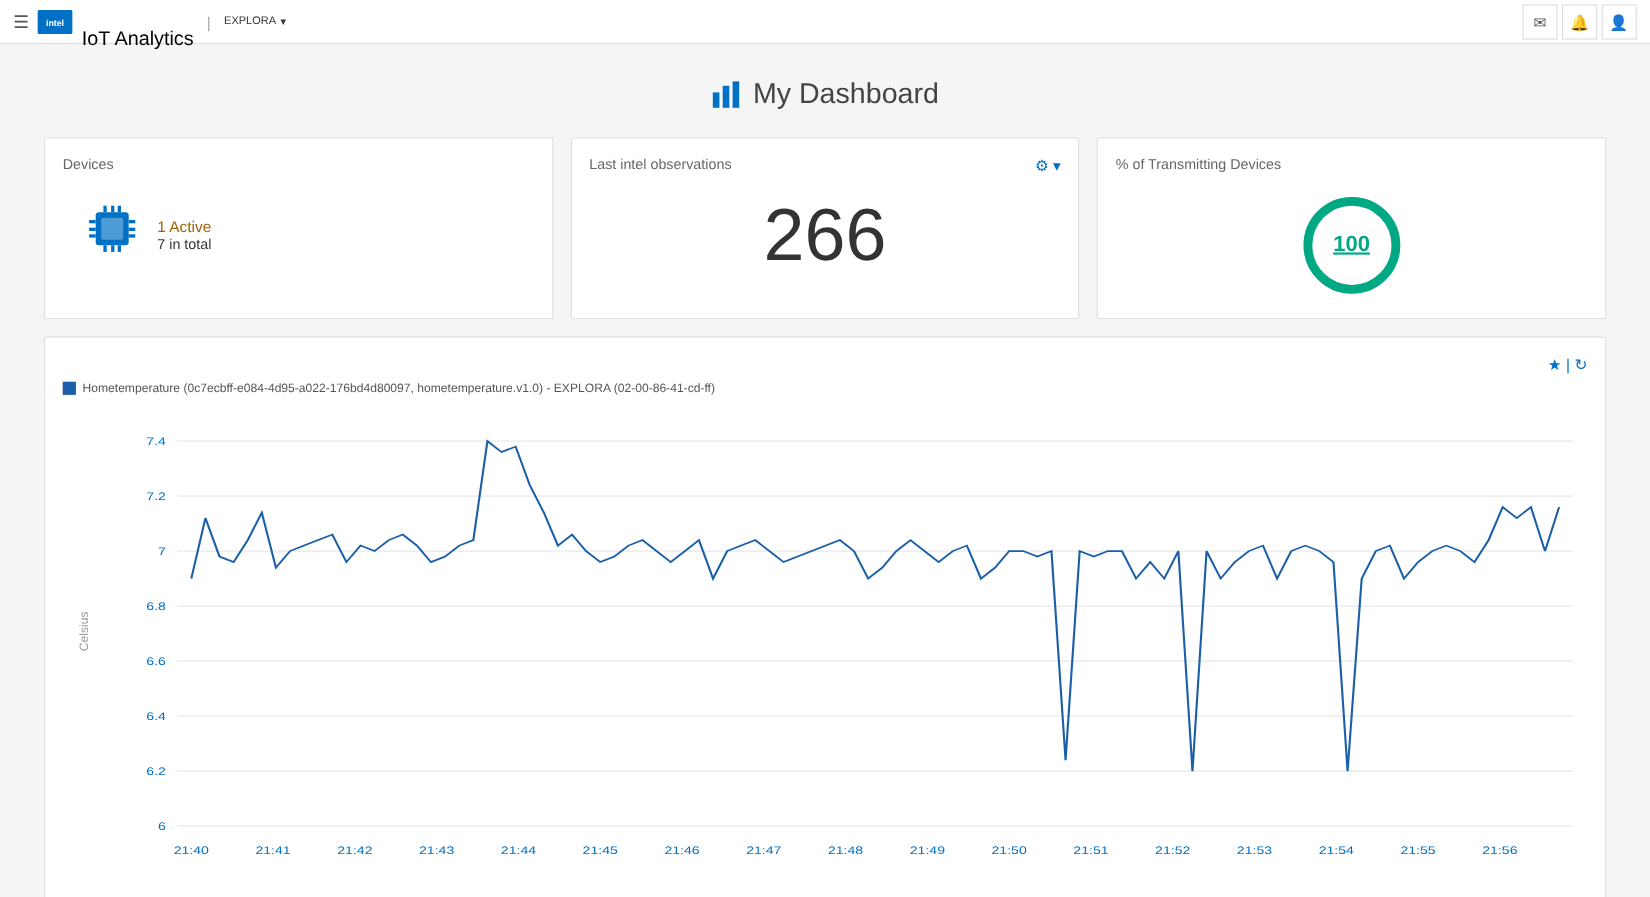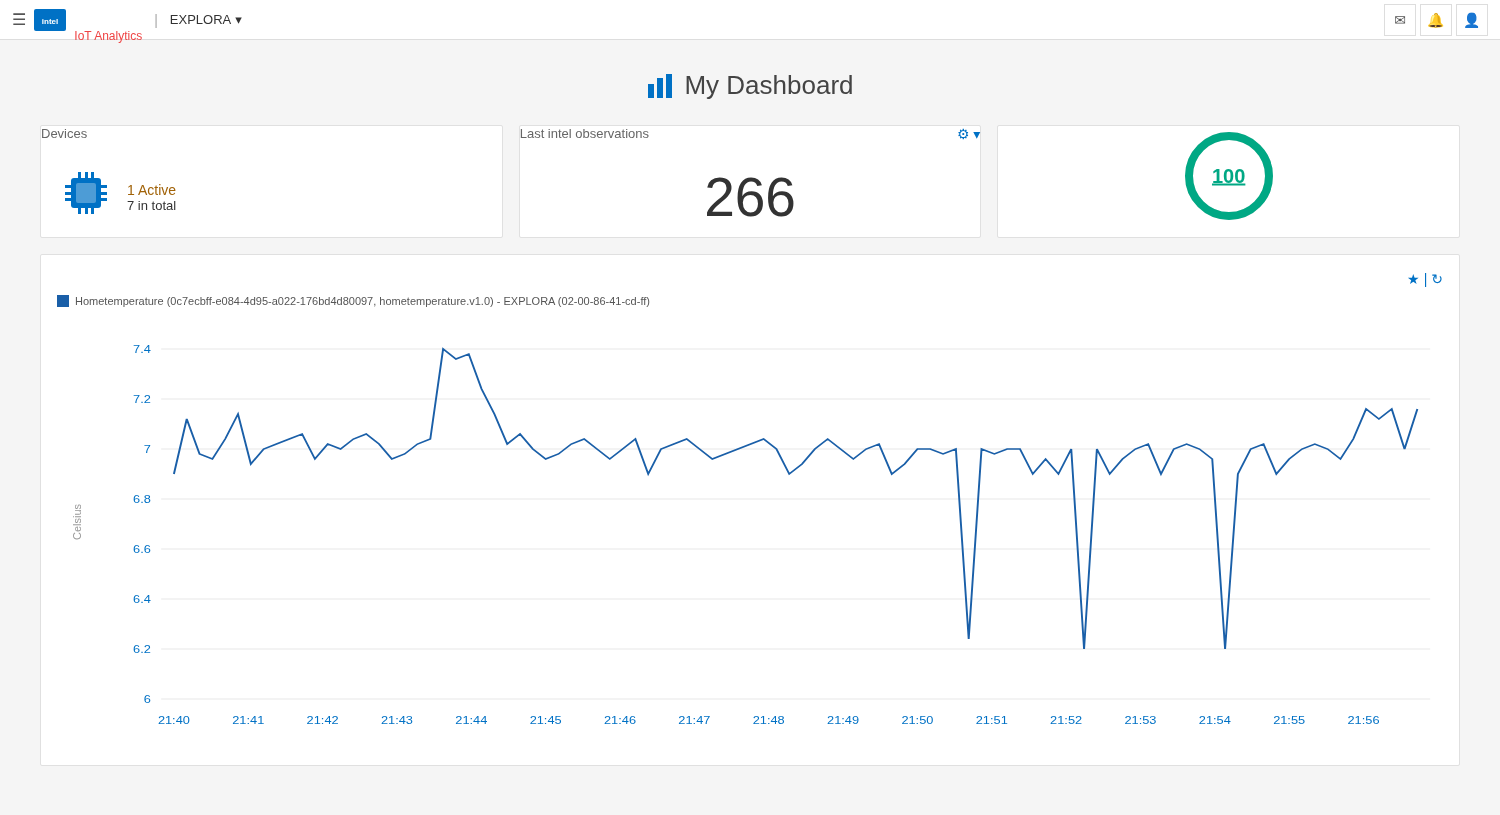--- a/index.html
+++ b/index.html
@@ -24,34 +24,34 @@
     .hamburger-icon {
       cursor: pointer;
       font-size: 16px;
       color: #555;
     }
     .intel-logo {
       width: 32px;
       height: 22px;
     }
     .header-title {
-      font-size: 12px;
-      color: #ef4444;
+      font-size: 18px;
+      color: #000000;
       font-weight: 500;
       margin-top: 32px;
     }
     .header-separator {
       color: #aaa;
       margin: 0 4px;
     }
     .header-account {
       display: flex;
       align-items: center;
       gap: 4px;
-      font-size: 13px;
+      font-size: 10px;
       color: #333;
       cursor: pointer;
       justify-content: center;
     }
     .header-icons {
       display: flex;
       align-items: center;
       gap: 4px;
     }
     .header-icon-btn {
@@ -93,20 +93,21 @@
     
     .cards-row {
       display: flex;
       gap: 16px;
       margin-bottom: 16px;
     }
     .card {
       background: #fff;
       border: 1px solid #e0e0e0;
       border-radius: 2px;
+      padding: 16px;
       flex: 1;
     }
     .card-title {
       font-size: 13px;
       color: #666;
       margin-bottom: 16px;
     }
     .card-body {
       display: flex;
       align-items: center;
@@ -139,21 +140,21 @@
       display: flex;
       justify-content: space-between;
       align-items: flex-start;
     }
     .obs-card .gear-icon {
       color: #0071c5;
       cursor: pointer;
       font-size: 14px;
     }
     .obs-value {
-      font-size: 55px;
+      font-size: 67px;
       font-weight: 300;
       color: #333;
       text-align: center;
       width: 100%;
     }
 
     
     .trans-card .card-body {
       justify-content: center;
     }
@@ -317,20 +318,21 @@
       <div class="card-header">
         <div class="card-title">Last intel observations</div>
         <span class="gear-icon">⚙ ▾</span>
       </div>
       <div class="card-body">
         <div class="obs-value">266</div>
       </div>
     </div>
 
     <div class="card trans-card">
+      <div class="card-title">% of Transmitting Devices</div>
       <div class="card-body">
         <div class="donut-container">
           <svg class="donut-svg" width="100" height="100" viewBox="0 0 100 100" xmlns="http://www.w3.org/2000/svg">
             <circle cx="50" cy="50" r="40" fill="none" stroke="#e0e0e0" stroke-width="8"></circle>
             <circle cx="50" cy="50" r="40" fill="none" stroke="#00a884" stroke-width="8" stroke-dasharray="251.2 0" stroke-linecap="round"></circle>
           </svg>
           <div class="donut-label">100</div>
         </div>
       </div>
     </div>

